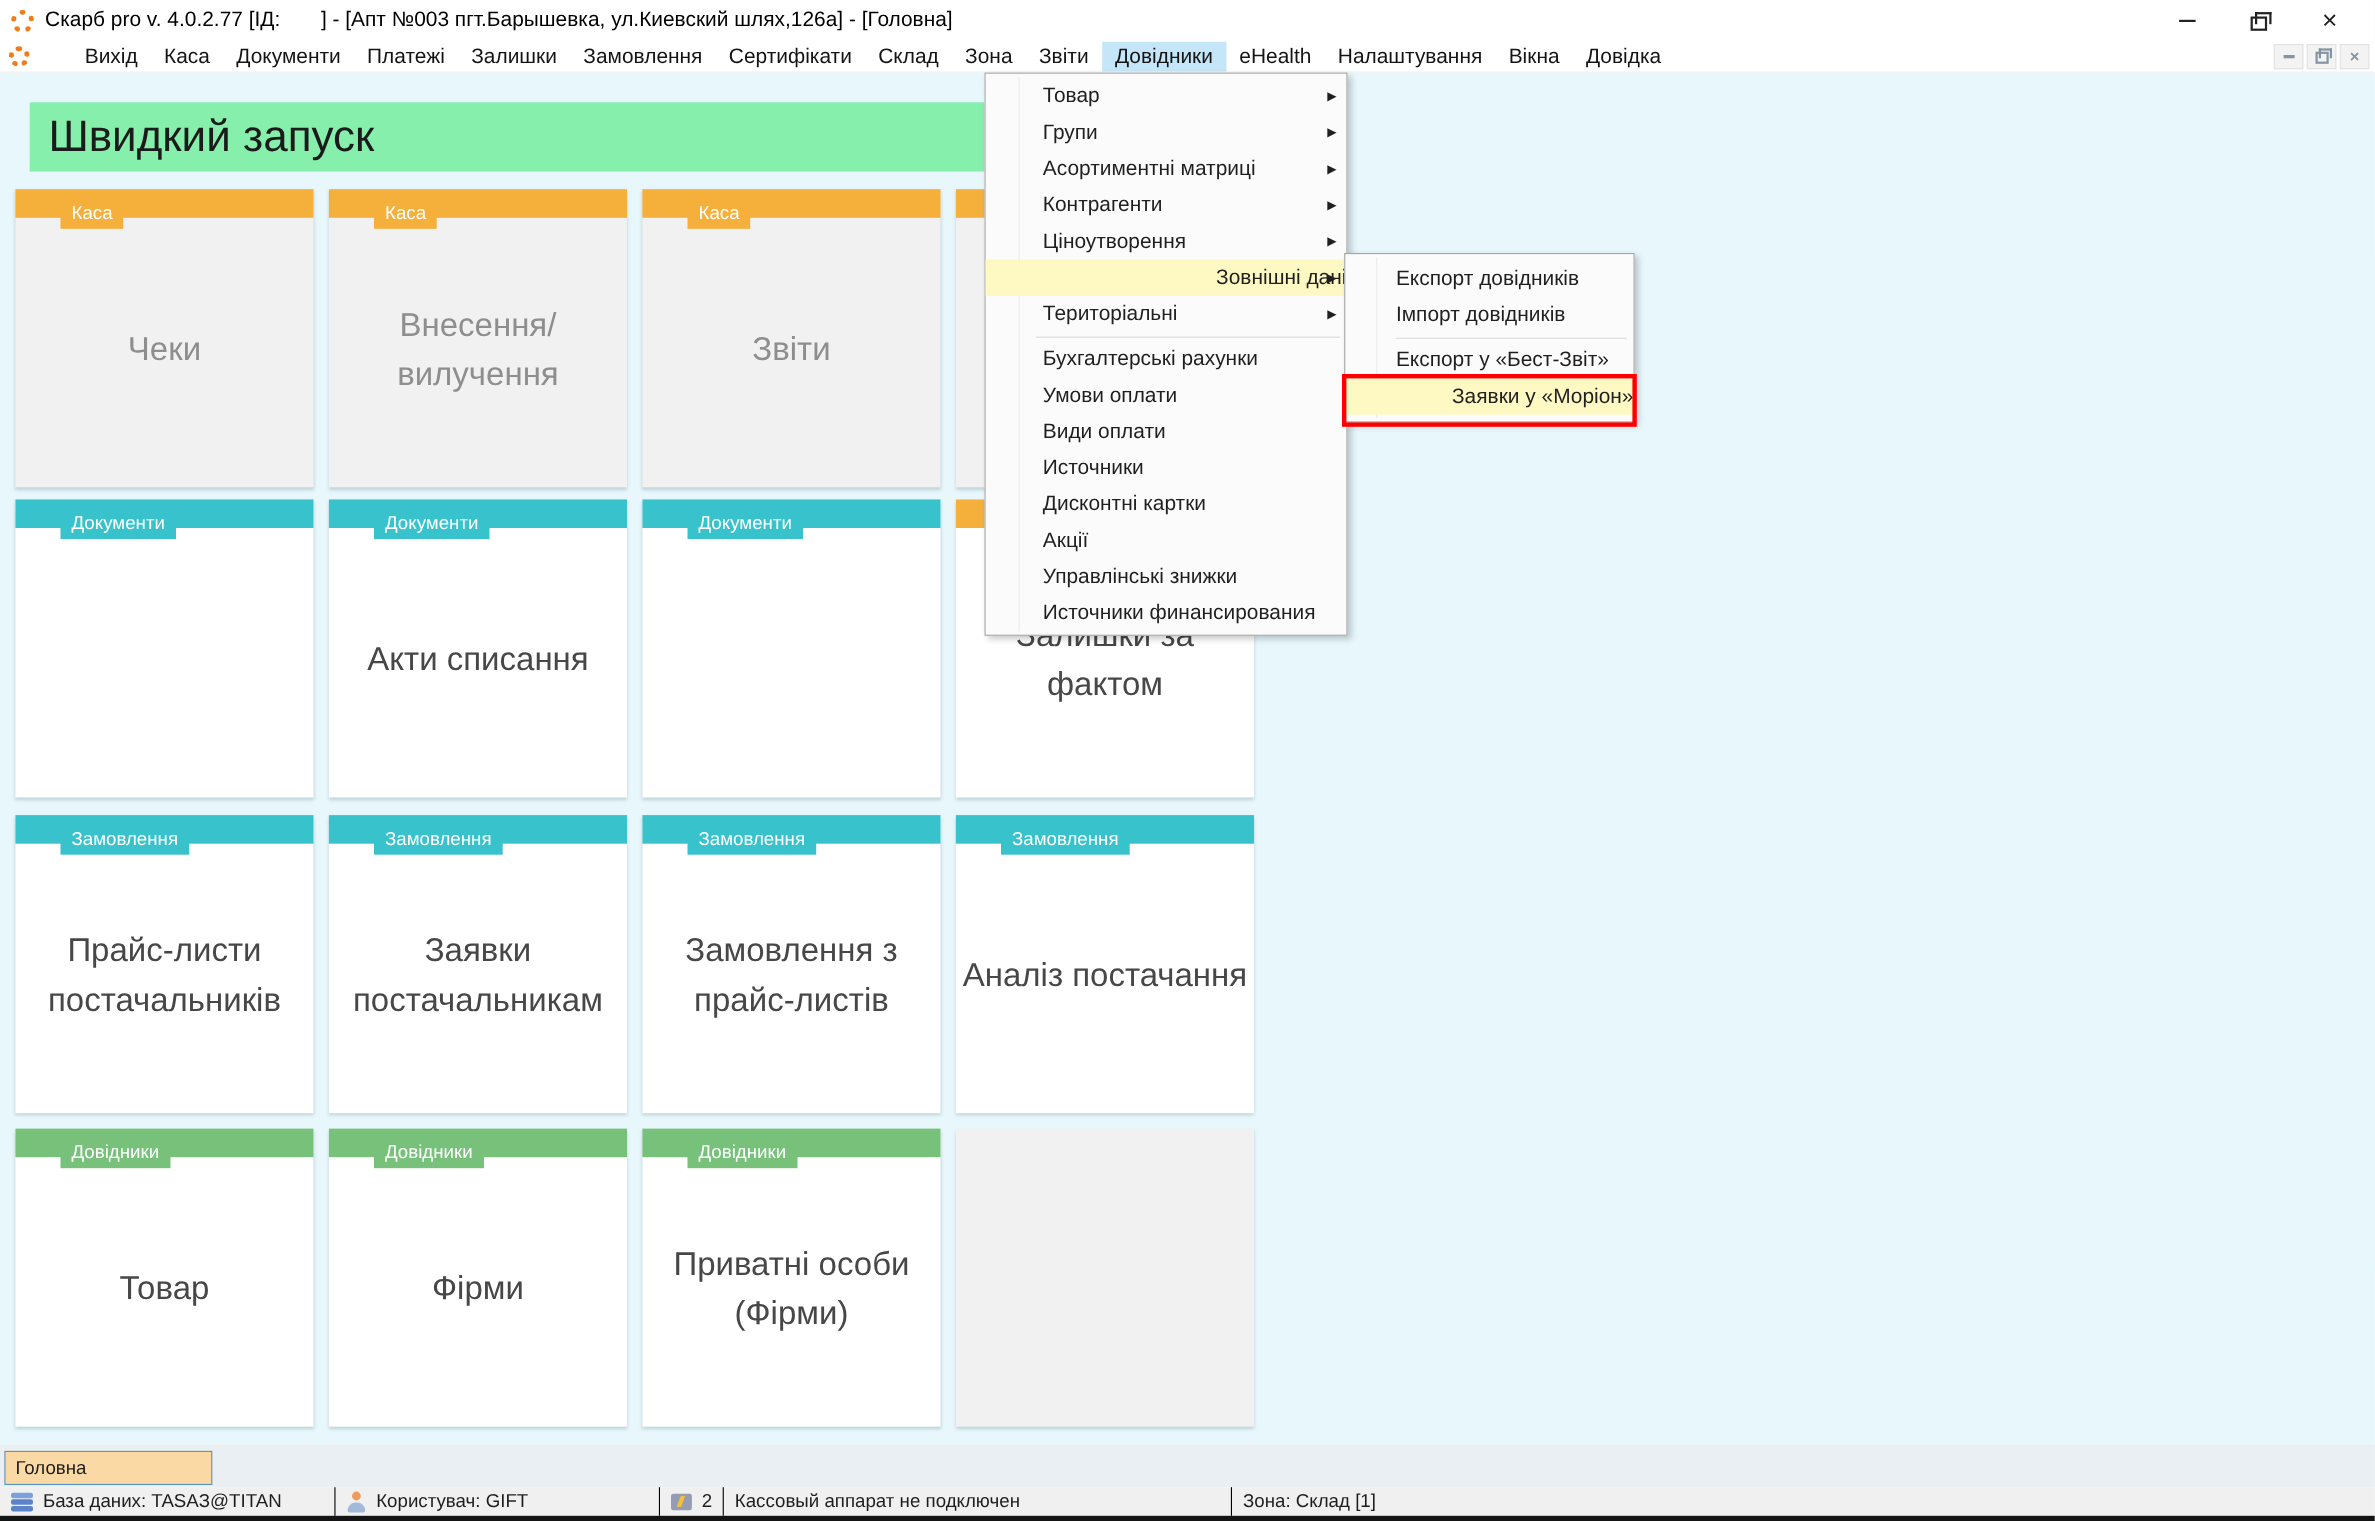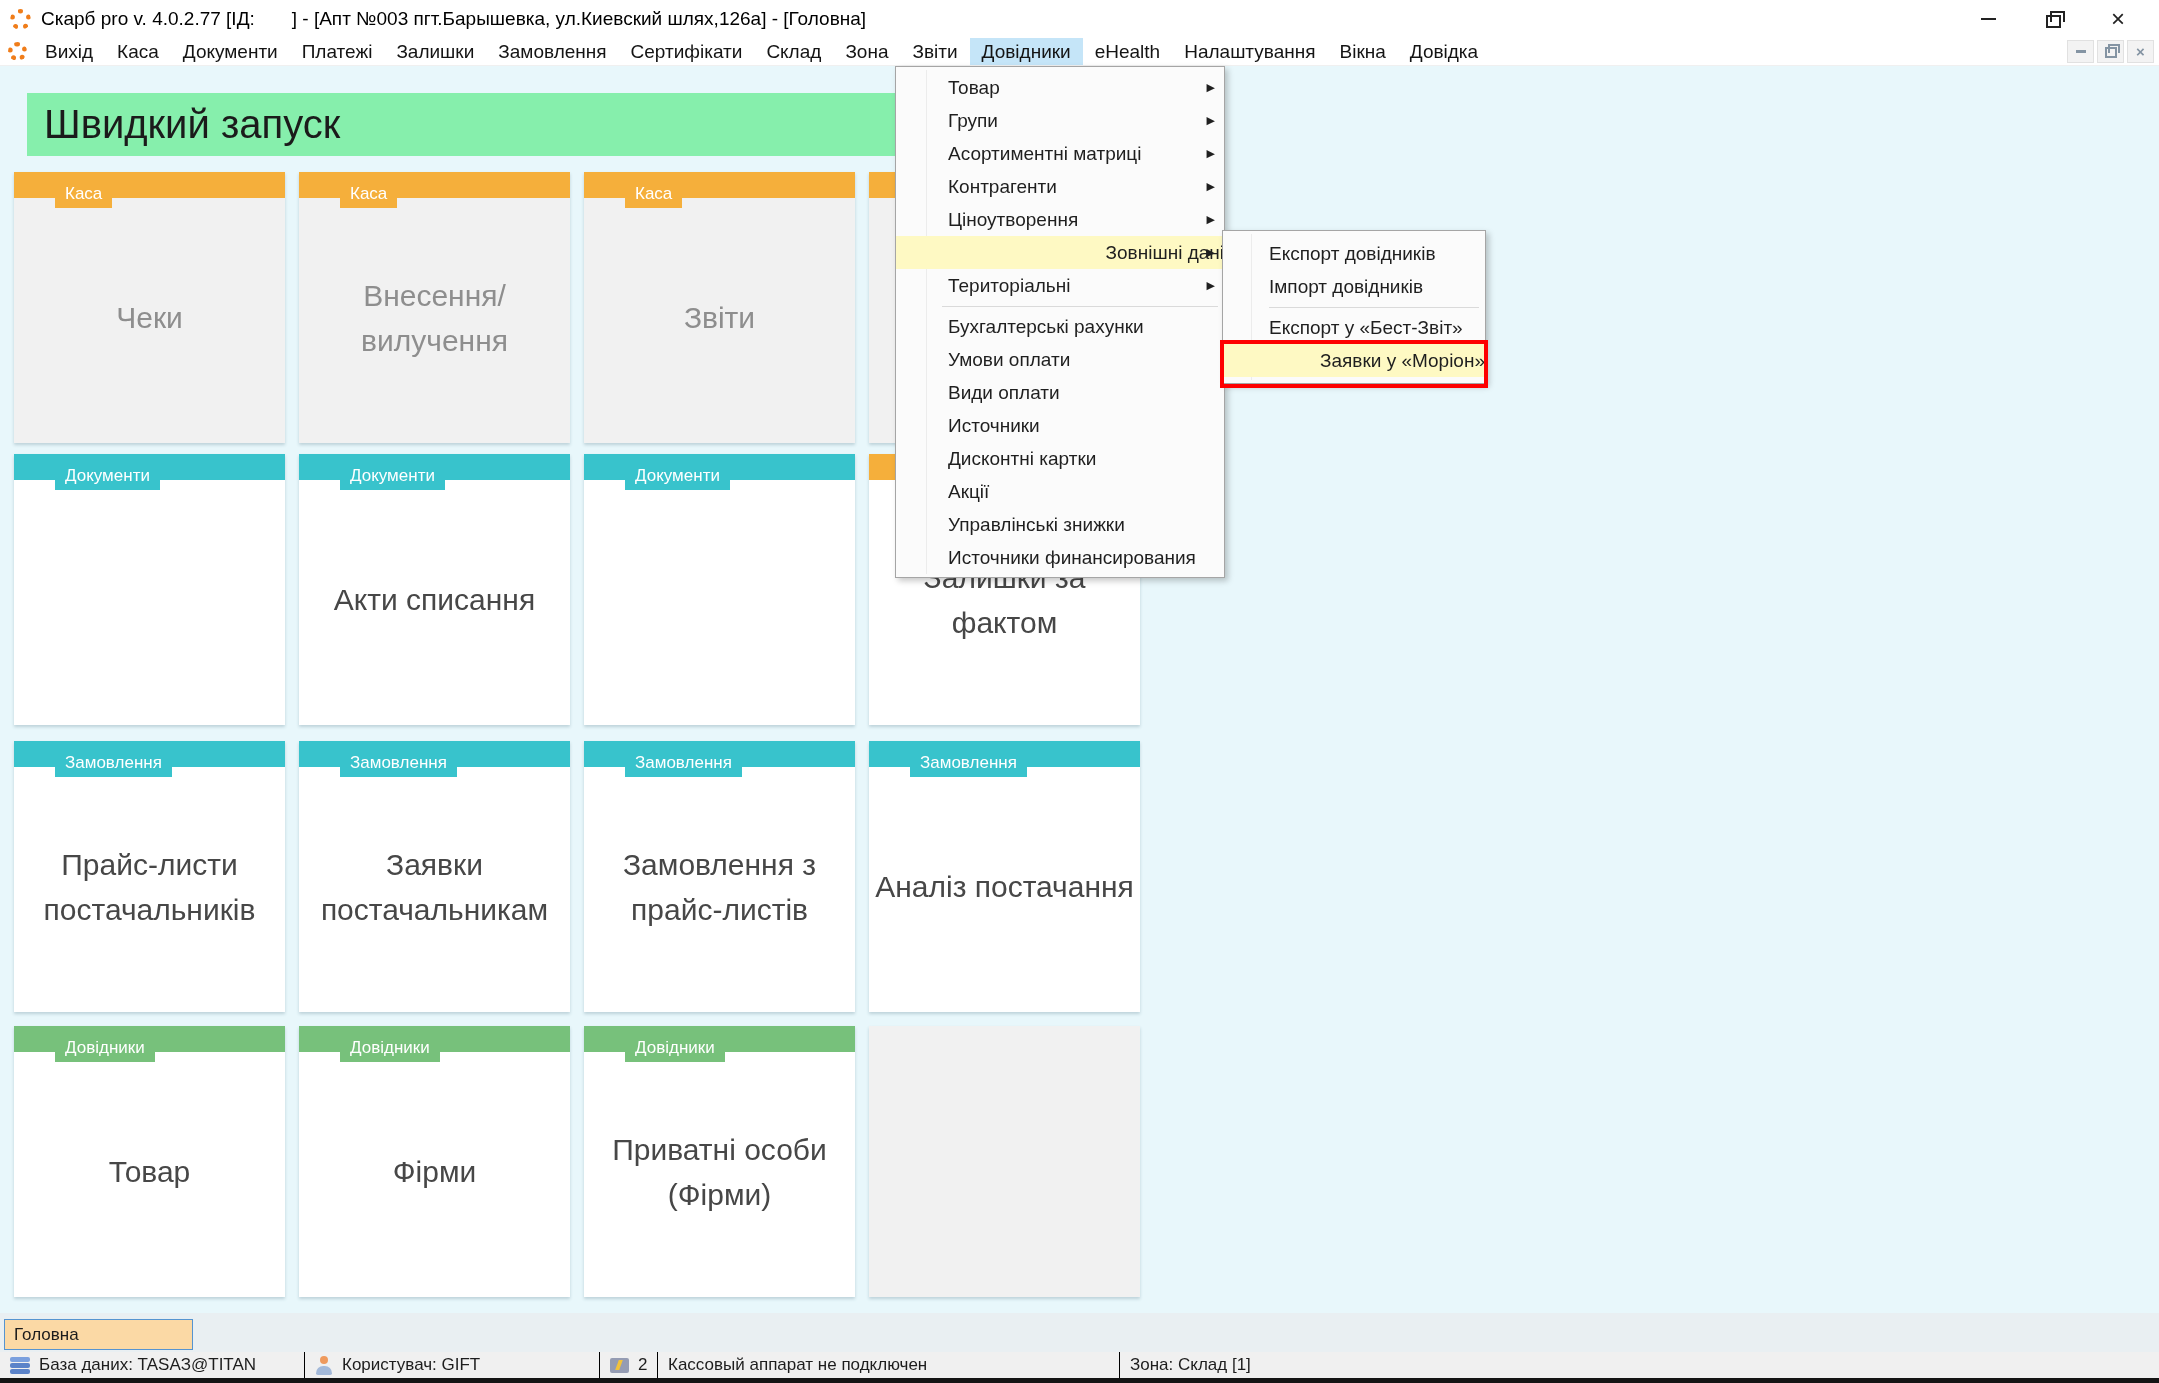--- a/index.html
+++ b/index.html
@@ -13,21 +13,21 @@
   .title-text{margin-left:10px;font-size:19px;color:#000;white-space:pre;}
   .win-controls{margin-left:auto;display:flex;align-items:center;gap:47px;padding-right:32px;color:#222;}
   .wc-btn{width:18px;height:18px;display:flex;align-items:center;justify-content:center;}
   .glyph-min{width:15px;border-top:2px solid #222;}
   .glyph-restore{position:relative;width:11px;height:9px;border:2px solid #222;background:#fff;margin-top:4px;}
   .glyph-restore::before{content:"";position:absolute;left:2px;top:-6px;width:11px;height:9px;border:2px solid #222;border-bottom:none;}
   .glyph-close{font-size:24px;line-height:18px;color:#222;}
 
   
   .menubar{position:absolute;left:0;top:38px;width:100%;height:28px;background:#fff;
-           display:flex;align-items:center;padding-left:8px;box-sizing:border-box;border-bottom:1px solid #f0f0f0;}
+           display:flex;align-items:center;padding-left:8px;box-sizing:border-box;border-bottom:1px solid #f0f0f0;gap:32px;}
   .menubar .app-icon{width:9px;height:9px;border-width:5px;}
   .mb-items{display:flex;align-items:center;margin-left:6px;height:100%;}
   .mb-item{padding:0 12px;height:100%;display:flex;align-items:center;font-size:19px;color:#141414;cursor:default;}
   .mb-item.active{background:#c5e5f8;}
   .mdi-controls{margin-left:auto;display:flex;gap:3px;padding-right:5px;}
   .mdi-btn{width:27px;height:23px;background:#f3f3f3;border:1px solid #e1e1e1;color:#8494a3;
            display:flex;align-items:center;justify-content:center;font-weight:bold;font-size:15px;box-sizing:border-box;}
   .mdi-min{width:10px;border-top:3px solid #8494a3;}
   .mdi-restore{position:relative;width:8px;height:7px;border:2px solid #8494a3;margin-top:2px;}
   .mdi-restore::before{content:"";position:absolute;left:1px;top:-5px;width:8px;height:7px;border:2px solid #8494a3;border-bottom:none;}

